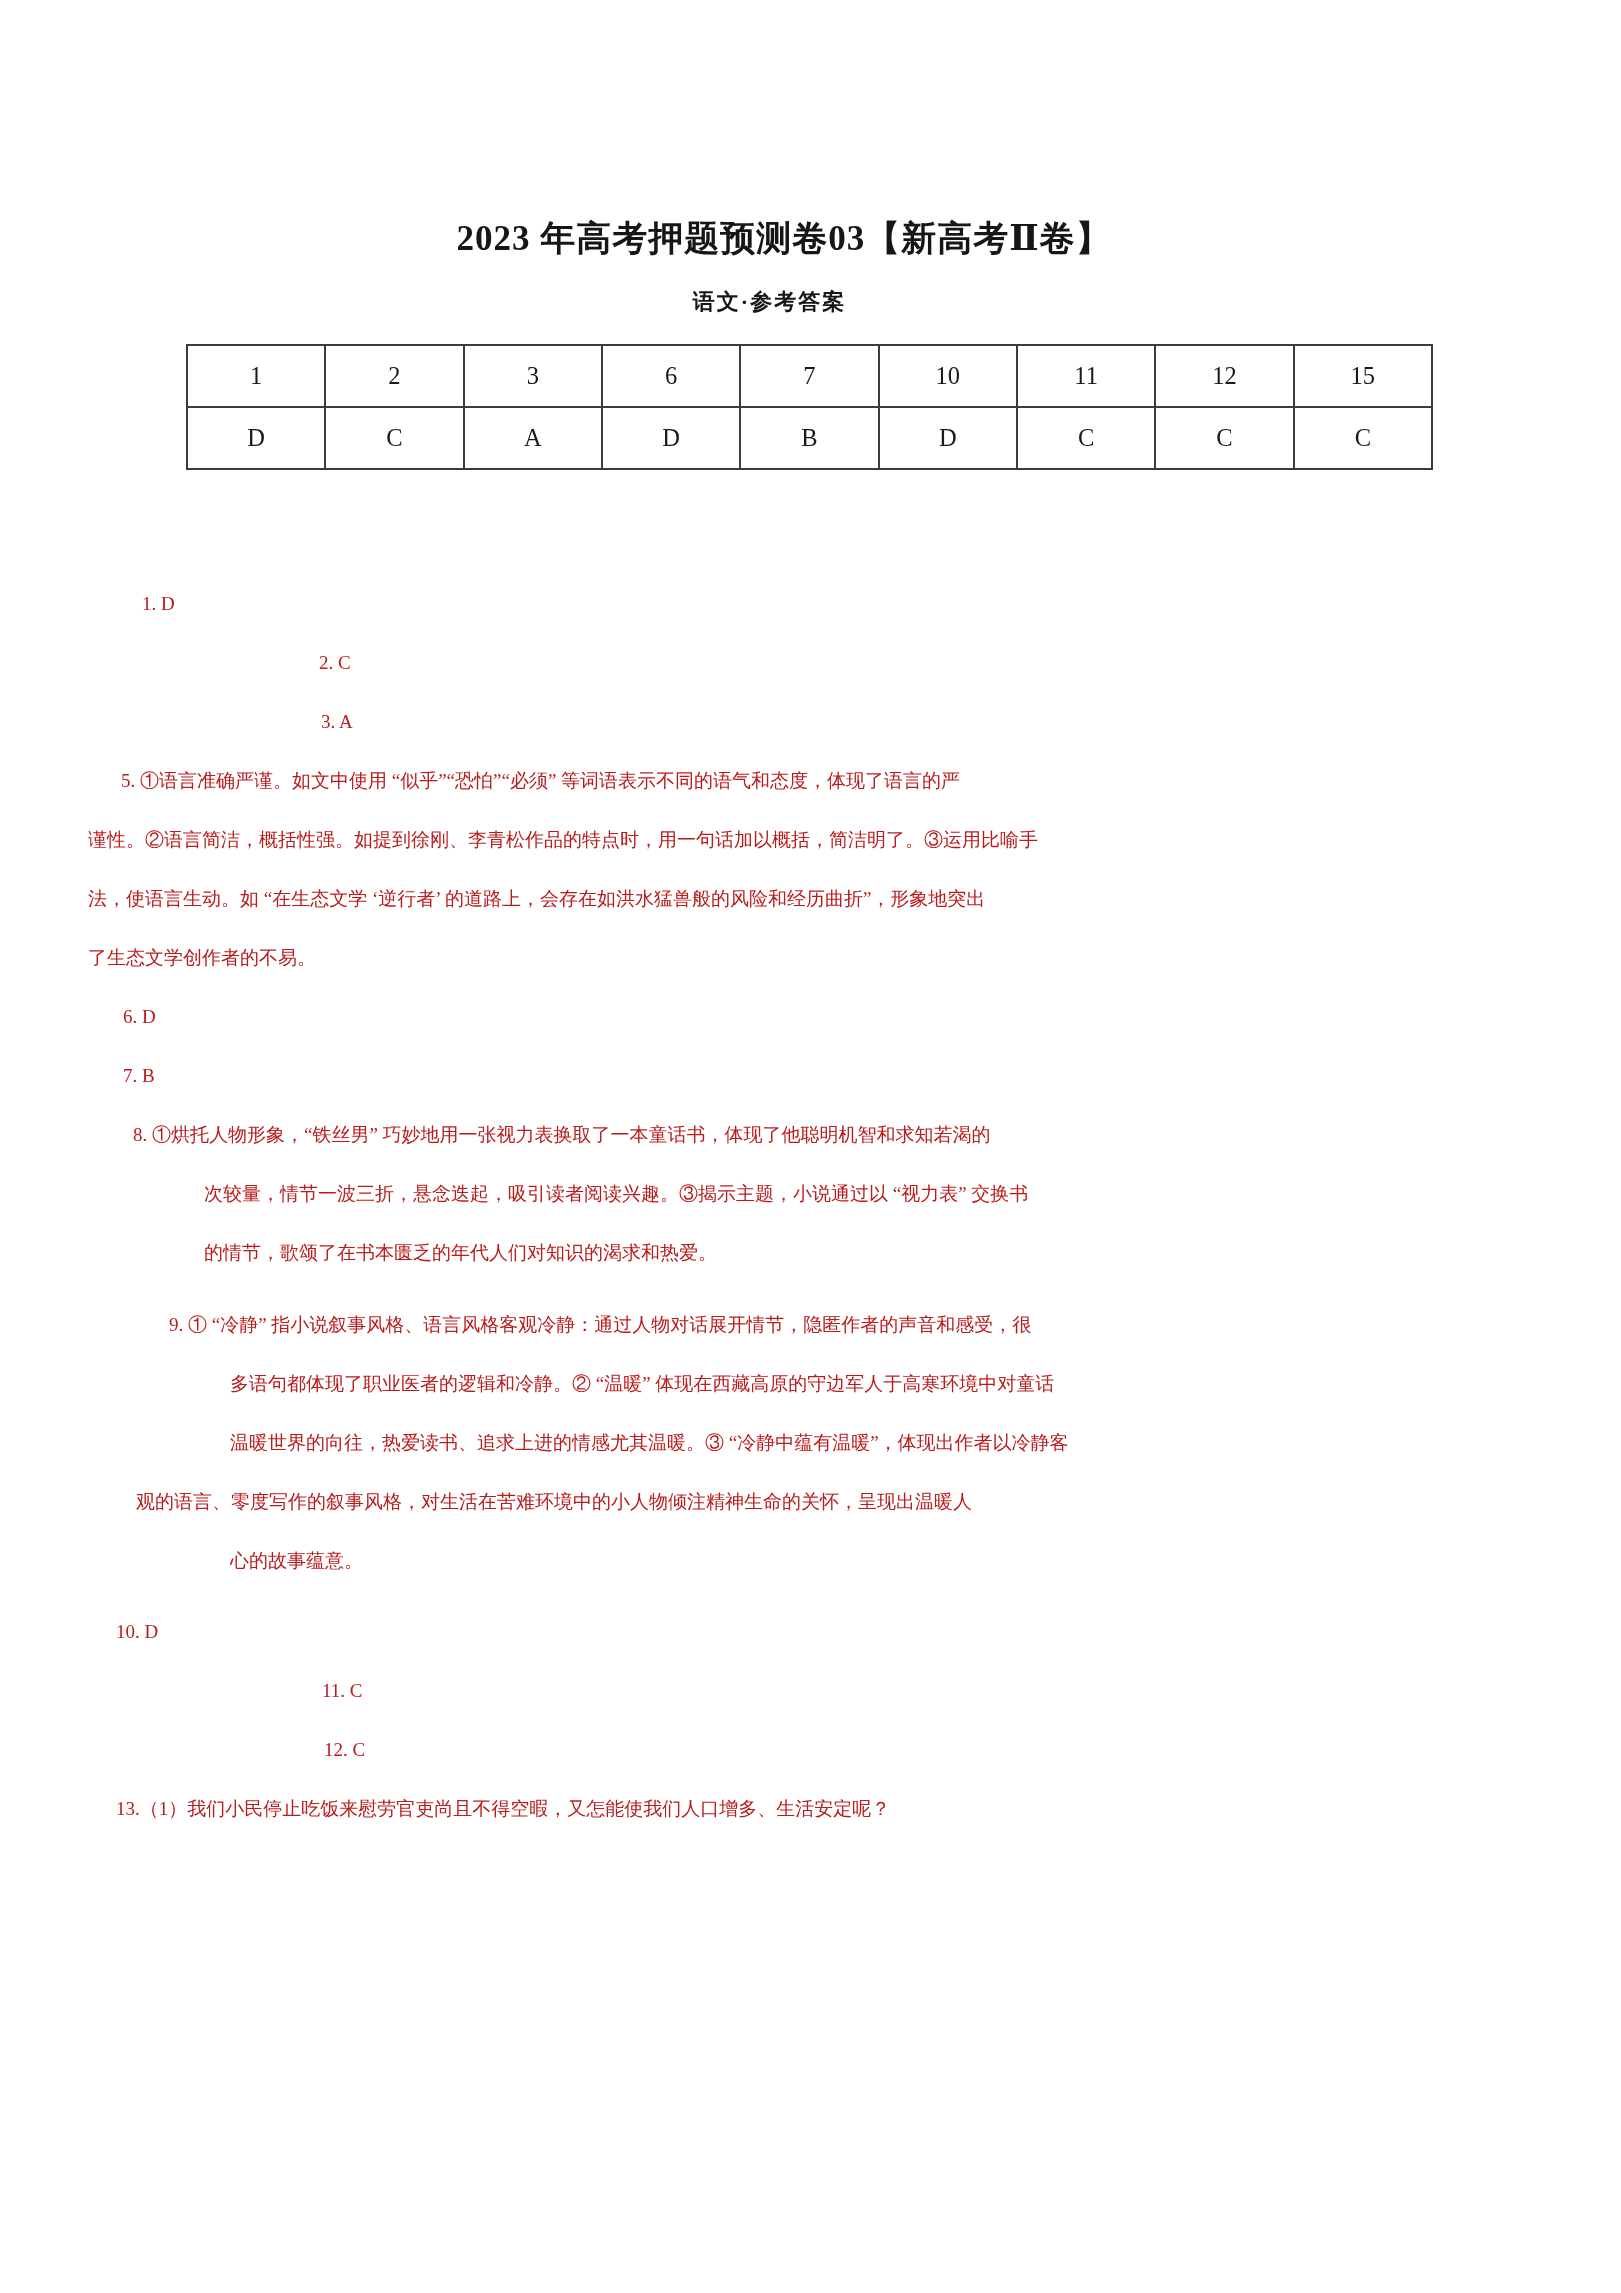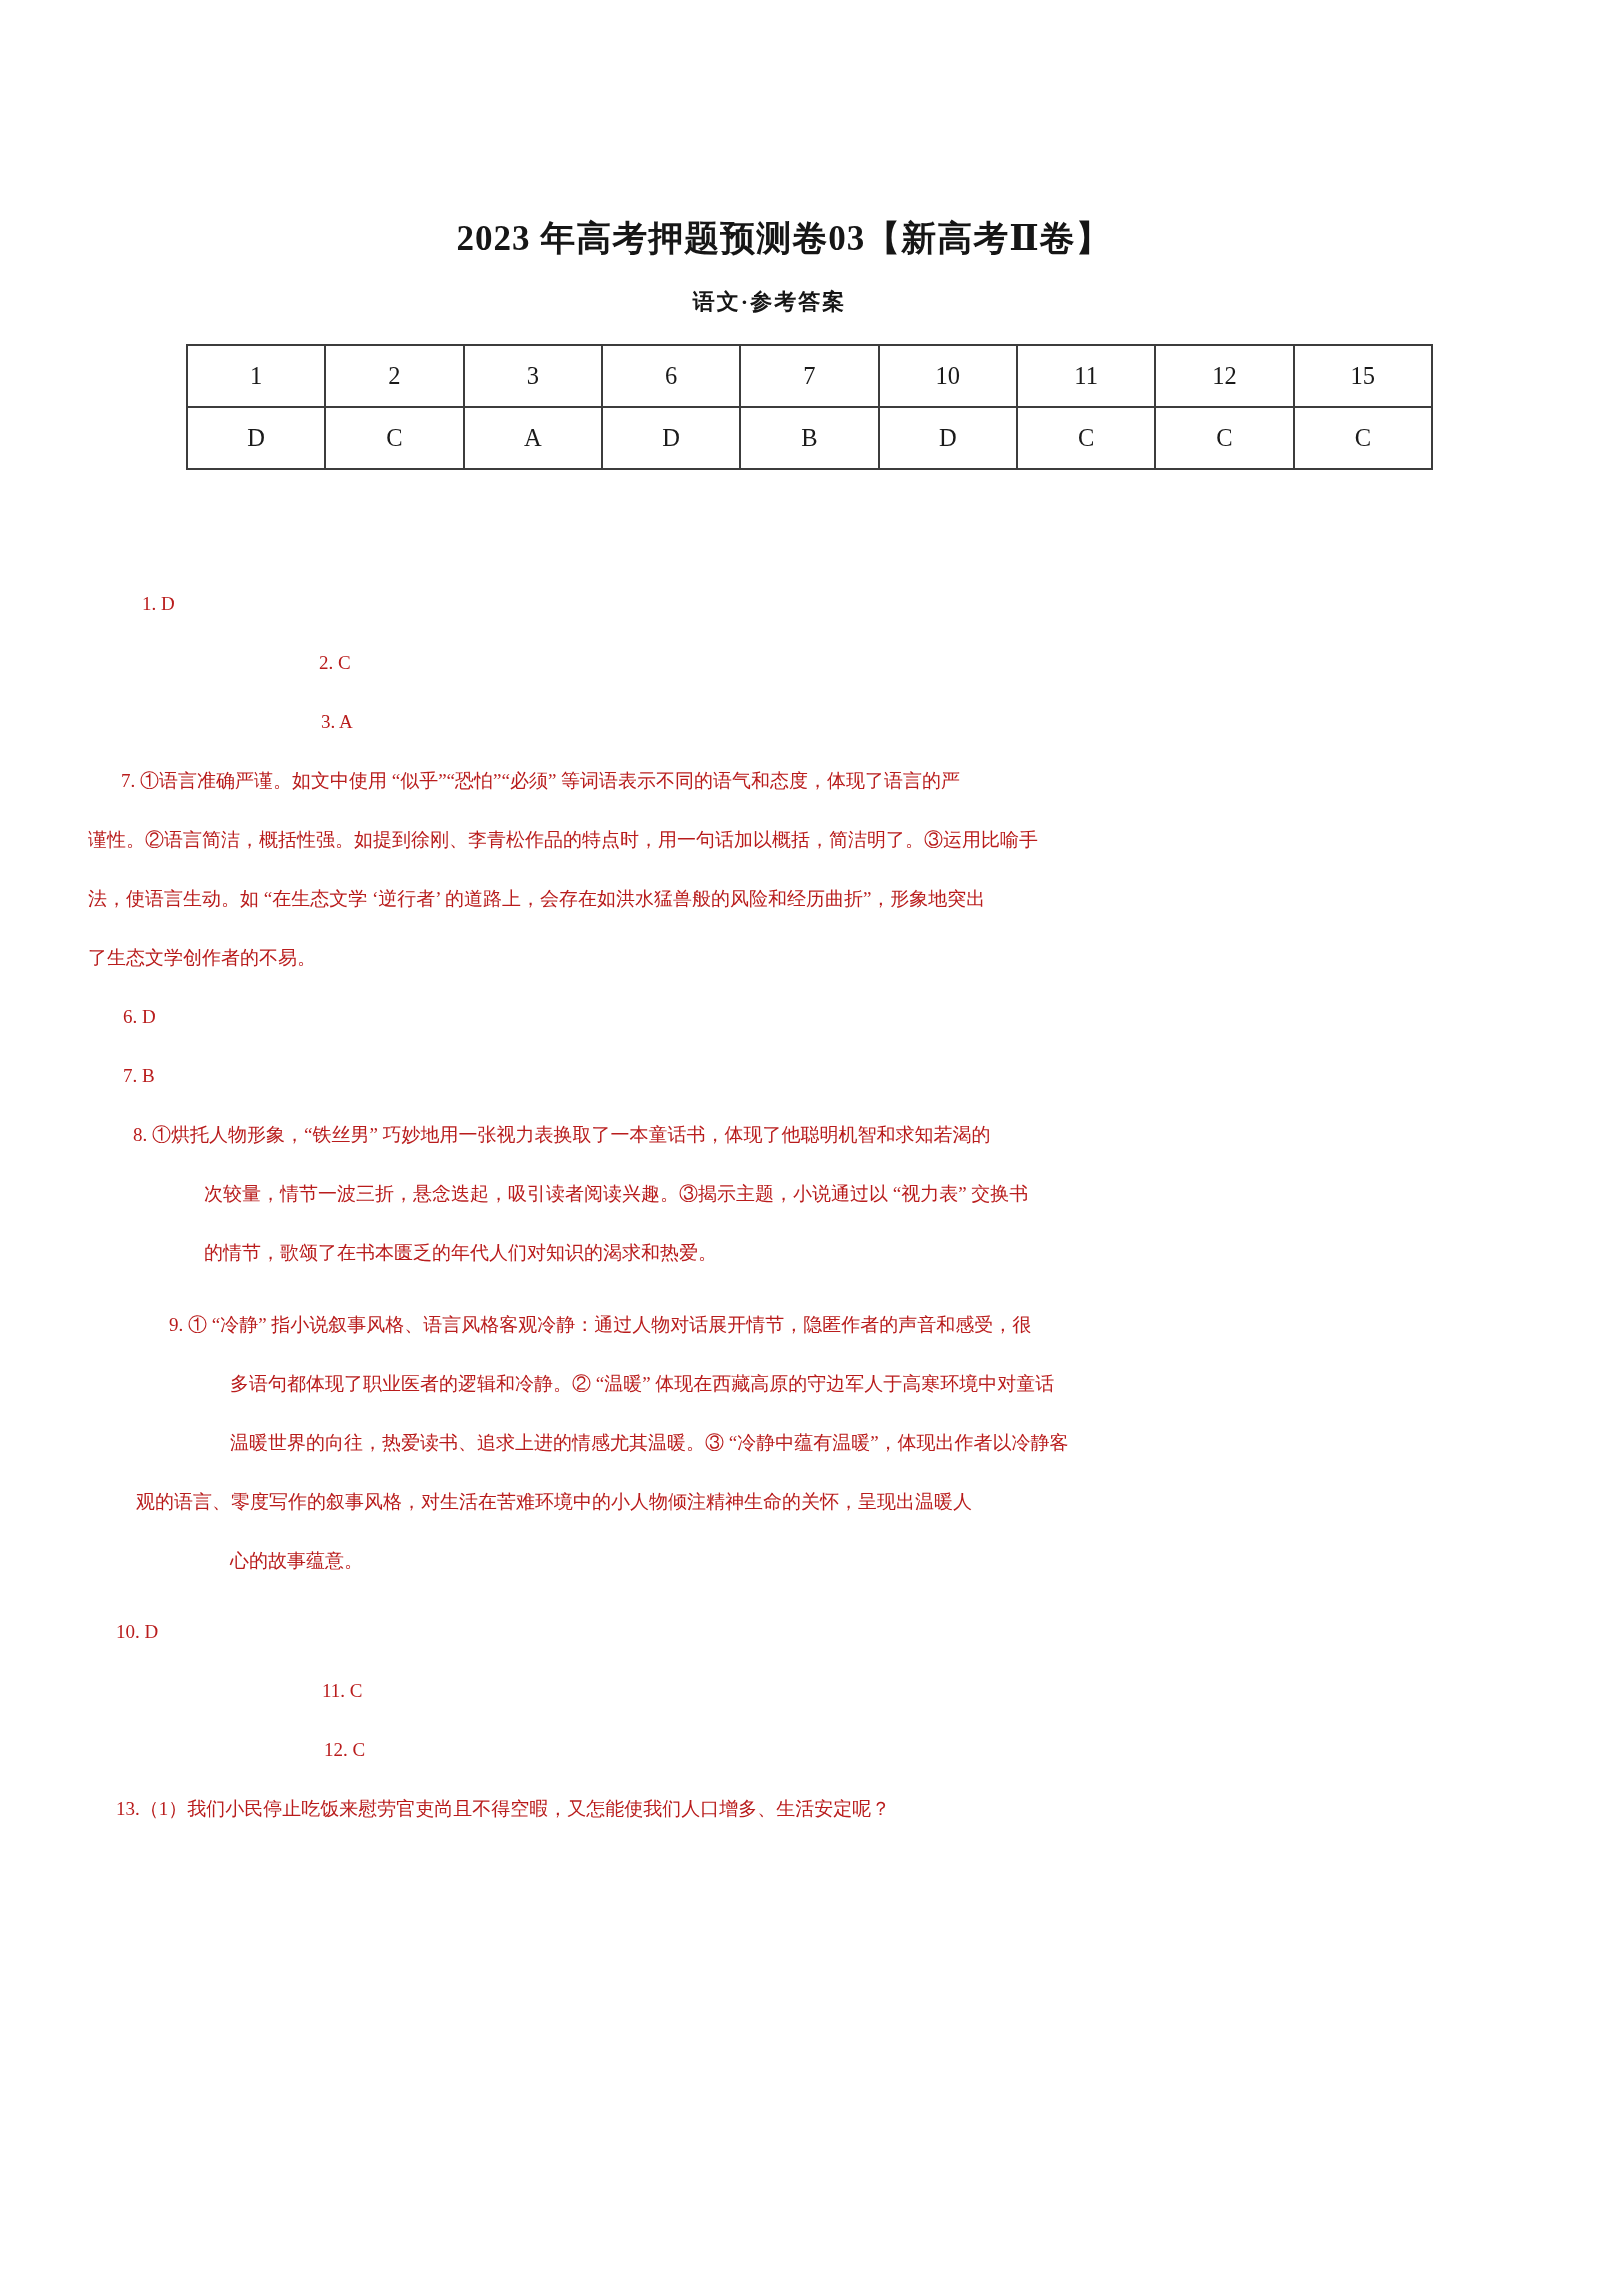--- a/index.html
+++ b/index.html
@@ -104,21 +104,21 @@
     <div>
       <div class="line" style="margin-left:319px">2. C</div>
     </div>
 
     <div>
       <div class="line" style="margin-left:321px">3. A</div>
     </div>
 
 
     <div>
-      <div class="line" style="margin-left:121px">7. ①语言准确严谨。如文中使用 “似乎”“恐怕”“必须” 等词语表示不同的语气和态度，体现了语言的严</div>
+      <div class="line" style="margin-left:121px">5. ①语言准确严谨。如文中使用 “似乎”“恐怕”“必须” 等词语表示不同的语气和态度，体现了语言的严</div>
       <div class="line" style="margin-left:88px">谨性。②语言简洁，概括性强。如提到徐刚、李青松作品的特点时，用一句话加以概括，简洁明了。③运用比喻手</div>
       <div class="line" style="margin-left:88px">法，使语言生动。如 “在生态文学 ‘逆行者’ 的道路上，会存在如洪水猛兽般的风险和经历曲折”，形象地突出</div>
       <div class="line" style="margin-left:88px">了生态文学创作者的不易。</div>
     </div>
 
     <div>
       <div class="line" style="margin-left:123px">6. D</div>
     </div>
 
     <div>

